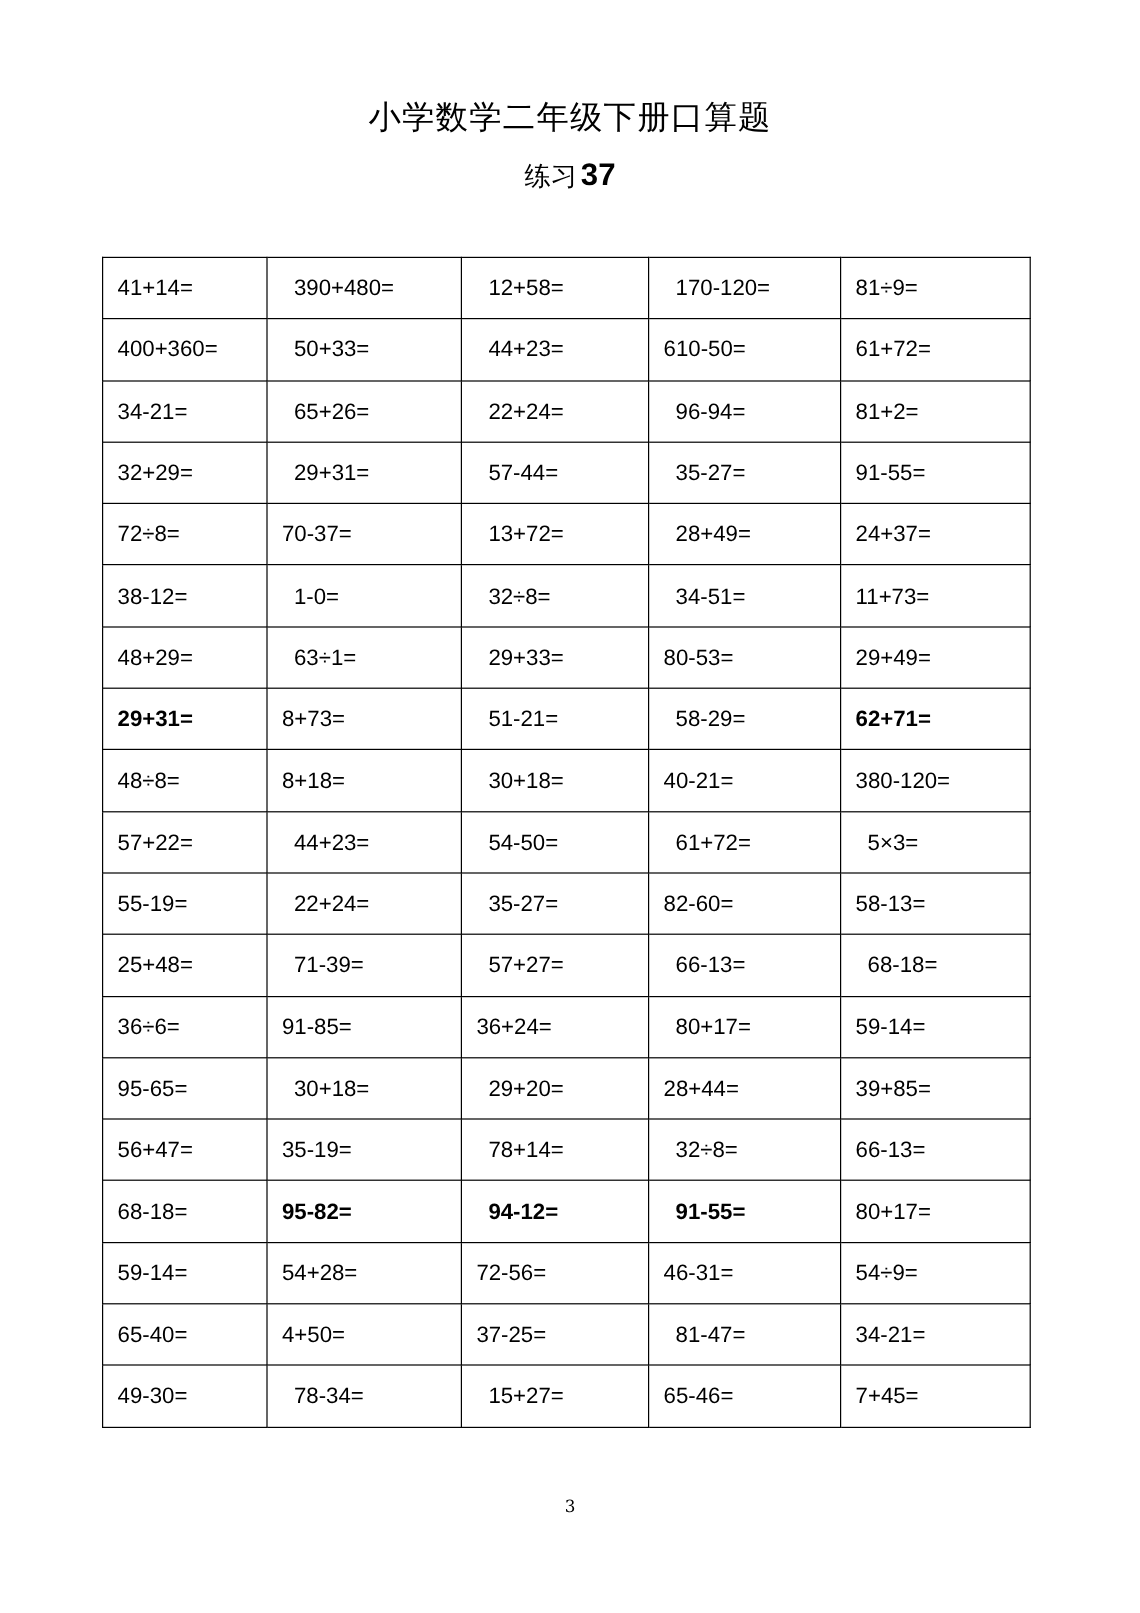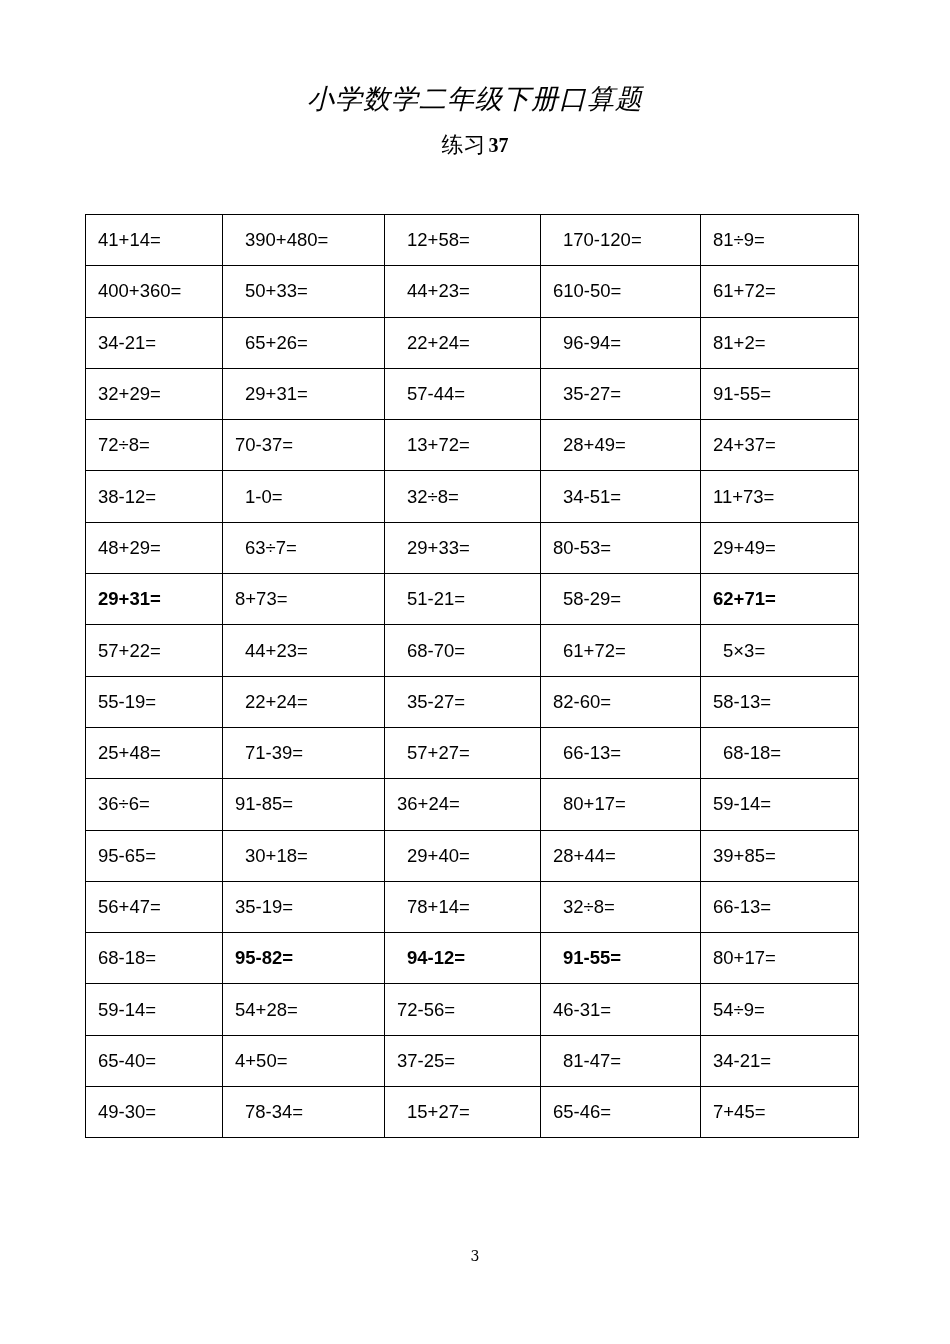--- a/index.html
+++ b/index.html
@@ -32,34 +32,33 @@
     width: 950px;
     text-align: center;
   }
   .doc-title {
     font-family: "DejaVu Serif", "Liberation Serif", serif;
     font-size: 27px;
     font-weight: 400;
     letter-spacing: 1px;
     line-height: 34px;
     white-space: nowrap;
-    font-style: italic;
   }
   .sub-title {
     margin-top: 15px;
     font-family: "DejaVu Serif", "Liberation Serif", serif;
     font-size: 22px;
     font-weight: 400;
     line-height: 28px;
     white-space: nowrap;
   }
   .sub-title .ex-num {
-    font-family: Liberation Serif, serif;
+    font-family: Liberation Sans, sans-serif;
     font-weight: bold;
-    font-size: 20px;
+    font-size: 26px;
     padding-left: 3px;
   }
 
   
   .sheet-wrap {
     position: absolute;
     left: 85px;
     top: 214px;
     width: 773px;
   }
@@ -164,36 +163,43 @@
           </tr>
           <tr>
             <td>38-12=</td>
             <td class="indent">1-0=</td>
             <td class="indent">32÷8=</td>
             <td class="indent">34-51=</td>
             <td>11+73=</td>
           </tr>
           <tr>
             <td>48+29=</td>
-            <td class="indent">63÷7=</td>
+            <td class="indent">63÷1=</td>
             <td class="indent">29+33=</td>
             <td>80-53=</td>
             <td>29+49=</td>
           </tr>
           <tr>
             <td class="bold">29+31=</td>
             <td>8+73=</td>
             <td class="indent">51-21=</td>
             <td class="indent">58-29=</td>
             <td class="bold">62+71=</td>
           </tr>
           <tr>
+            <td>48÷8=</td>
+            <td>8+18=</td>
+            <td class="indent">30+18=</td>
+            <td>40-21=</td>
+            <td>380-120=</td>
+          </tr>
+          <tr>
             <td>57+22=</td>
             <td class="indent">44+23=</td>
-            <td class="indent">68-70=</td>
+            <td class="indent">54-50=</td>
             <td class="indent">61+72=</td>
             <td class="indent">5×3=</td>
           </tr>
           <tr>
             <td>55-19=</td>
             <td class="indent">22+24=</td>
             <td class="indent">35-27=</td>
             <td>82-60=</td>
             <td>58-13=</td>
           </tr>
@@ -207,21 +213,21 @@
           <tr>
             <td>36÷6=</td>
             <td>91-85=</td>
             <td>36+24=</td>
             <td class="indent">80+17=</td>
             <td>59-14=</td>
           </tr>
           <tr>
             <td>95-65=</td>
             <td class="indent">30+18=</td>
-            <td class="indent">29+40=</td>
+            <td class="indent">29+20=</td>
             <td>28+44=</td>
             <td>39+85=</td>
           </tr>
           <tr>
             <td>56+47=</td>
             <td>35-19=</td>
             <td class="indent">78+14=</td>
             <td class="indent">32÷8=</td>
             <td>66-13=</td>
           </tr>

